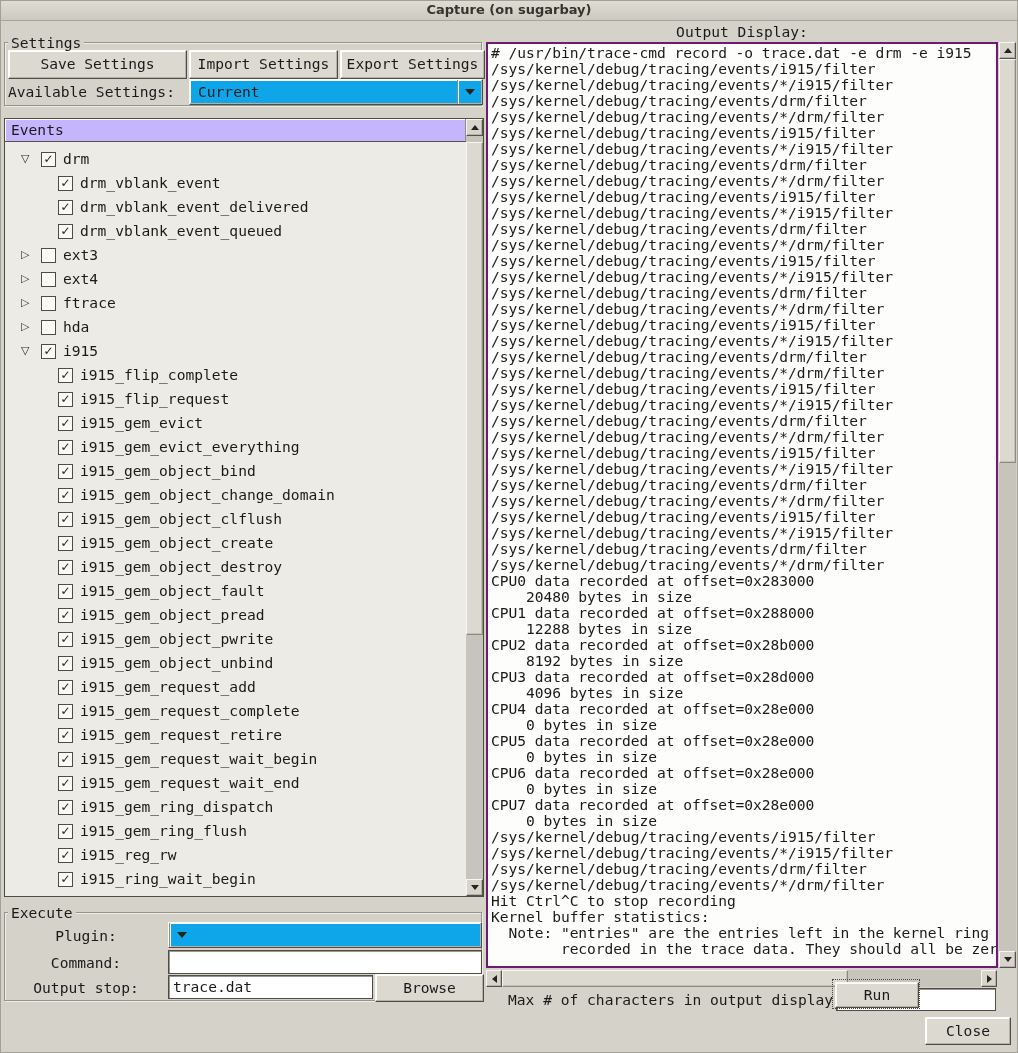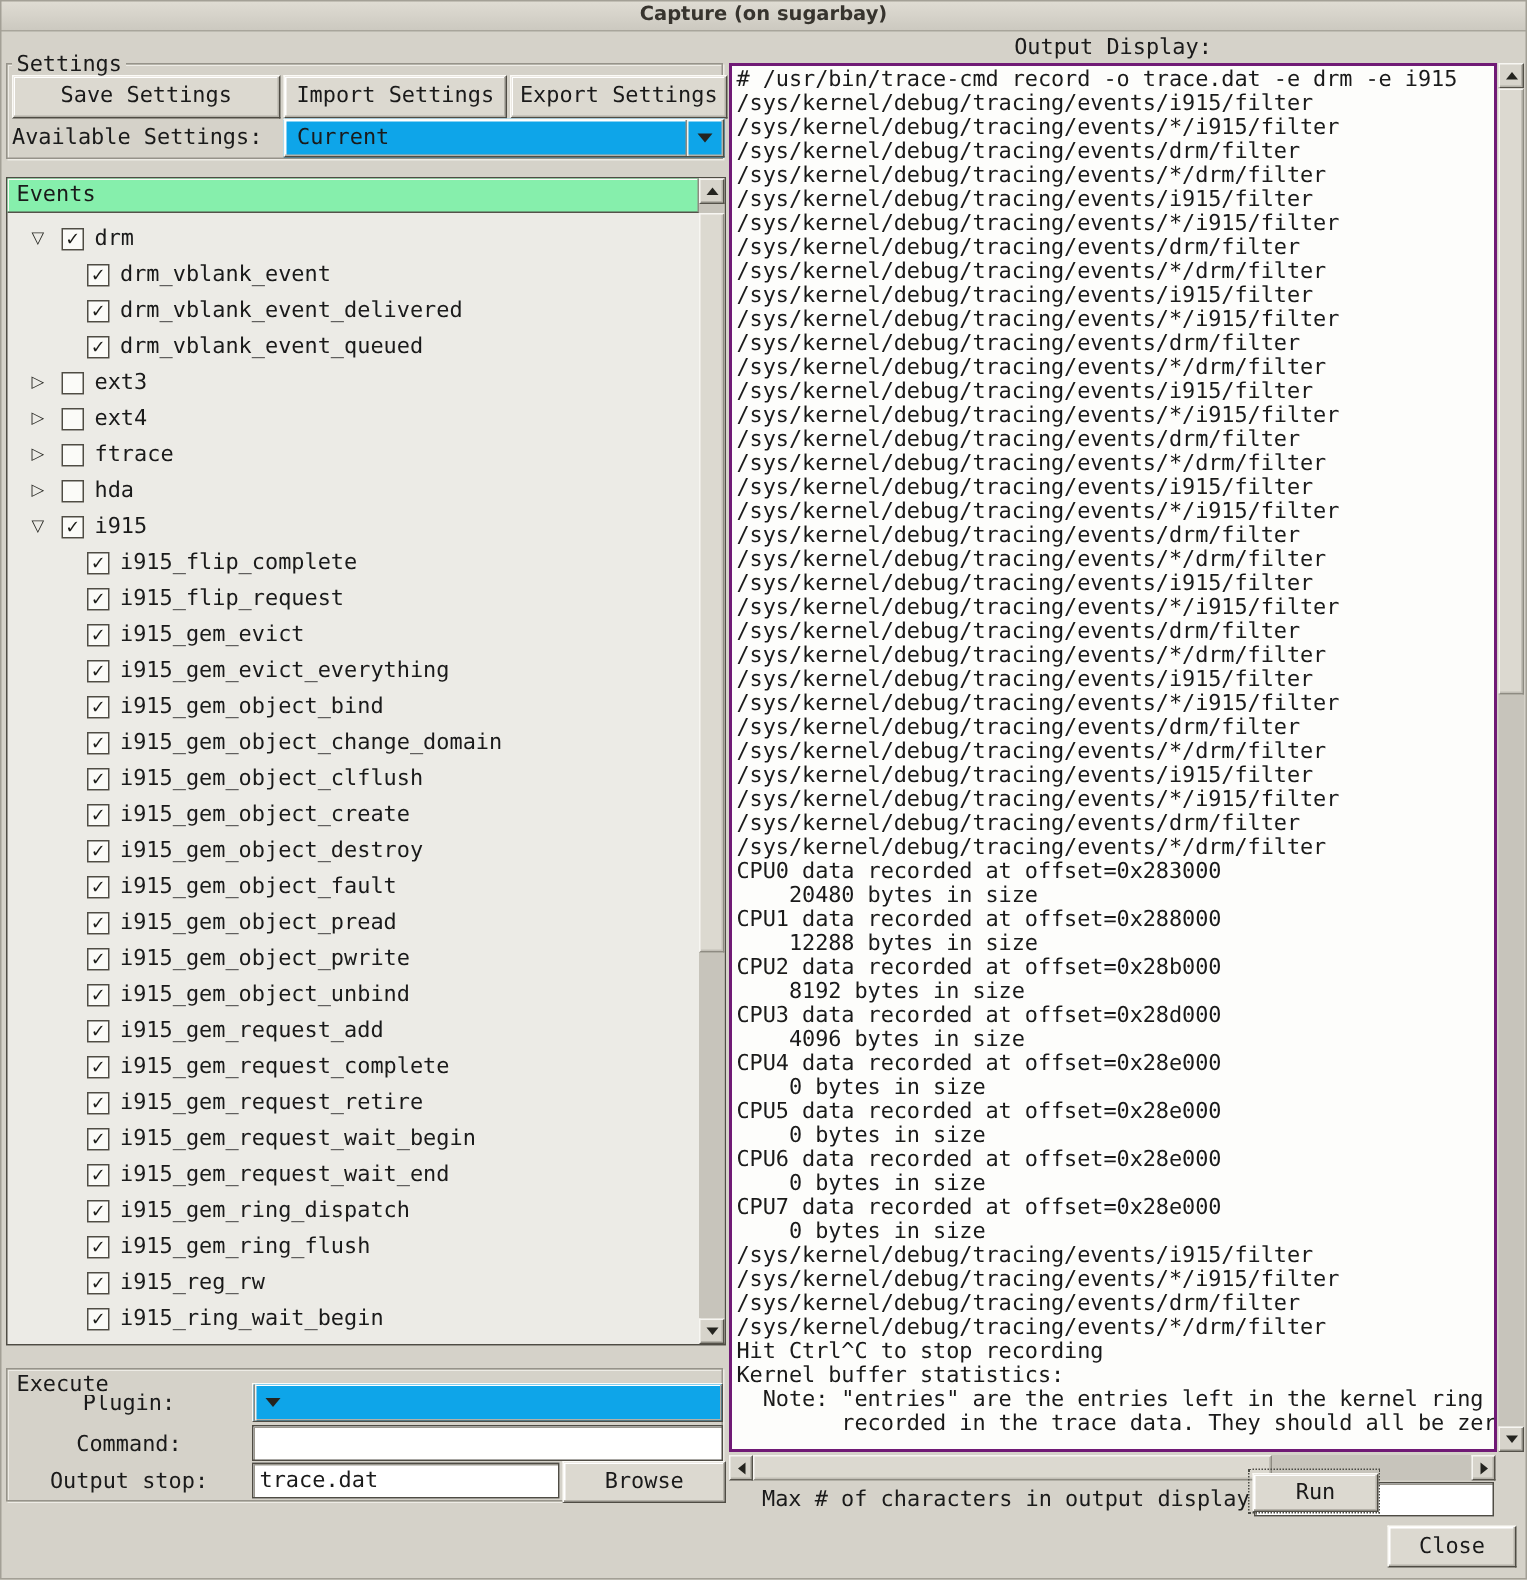--- a/index.html
+++ b/index.html
@@ -70,21 +70,21 @@
   
   .label { position:absolute; white-space:pre; }
 
   
   .tree {
     position:absolute; left:4px; top:118px; width:480px; height:779px;
     border:1px solid #4f4c44; box-sizing:border-box; background:#ecebe6;
   }
   .tree-header {
     position:absolute; left:0; top:0; width:461px; height:23px;
-    background:#86efac; border-bottom:1px solid #55524a; border-right:1px solid #8e8b82;
+    background:#c4b5fd; border-bottom:1px solid #55524a; border-right:1px solid #8e8b82;
     box-shadow:inset 0 1px 0 #fbfaf6, inset 1px 0 0 #fbfaf6;
     display:flex; align-items:center; padding-left:6px; box-sizing:border-box;
   }
   .tree-scroll { position:absolute; top:0; right:0; width:17px; height:777px; }
   .tree-rows { position:absolute; left:0; top:28px; width:461px; }
   .trow { height:24px; display:flex; align-items:center; }
   .trow.lvl0 { padding-left:16px; }
   .trow.lvl1 { padding-left:53px; }
   .exp { width:20px; font-family:"DejaVu Sans",sans-serif; font-size:11px; color:#2b2b26; }
   .cb {
@@ -277,21 +277,21 @@
         <span class="tri-up-s"></span>
       </div>
     <div class="sb-thumb" style="left:0; top:23px; width:17px; height:493px;"></div>
     <div class="sb-btn" style="bottom:0; left:0;">
         <span class="tri-down-s"></span>
       </div>
   </div>
 </div>
 
 <div class="frame" style="left:4px; top:912px; width:478px; height:89px; box-sizing:border-box;"></div>
-<div class="frame-label" style="left:8px; top:905px;margin-top:10px;">Execute</div>
+<div class="frame-label" style="left:8px; top:905px;">Execute</div>
 
 <div class="label" style="left:8px; top:928px; width:156px; text-align:center;">Plugin:</div>
 <div class="combo" style="left:168px; top:922px; width:314px; height:26px; box-sizing:border-box;">
   <span class="csep"></span>
   <span class="carrow">
       <span class="tri-down"></span>
     </span>
 </div>
 
 <div class="label" style="left:8px; top:955px; width:156px; text-align:center;">Command:</div>

